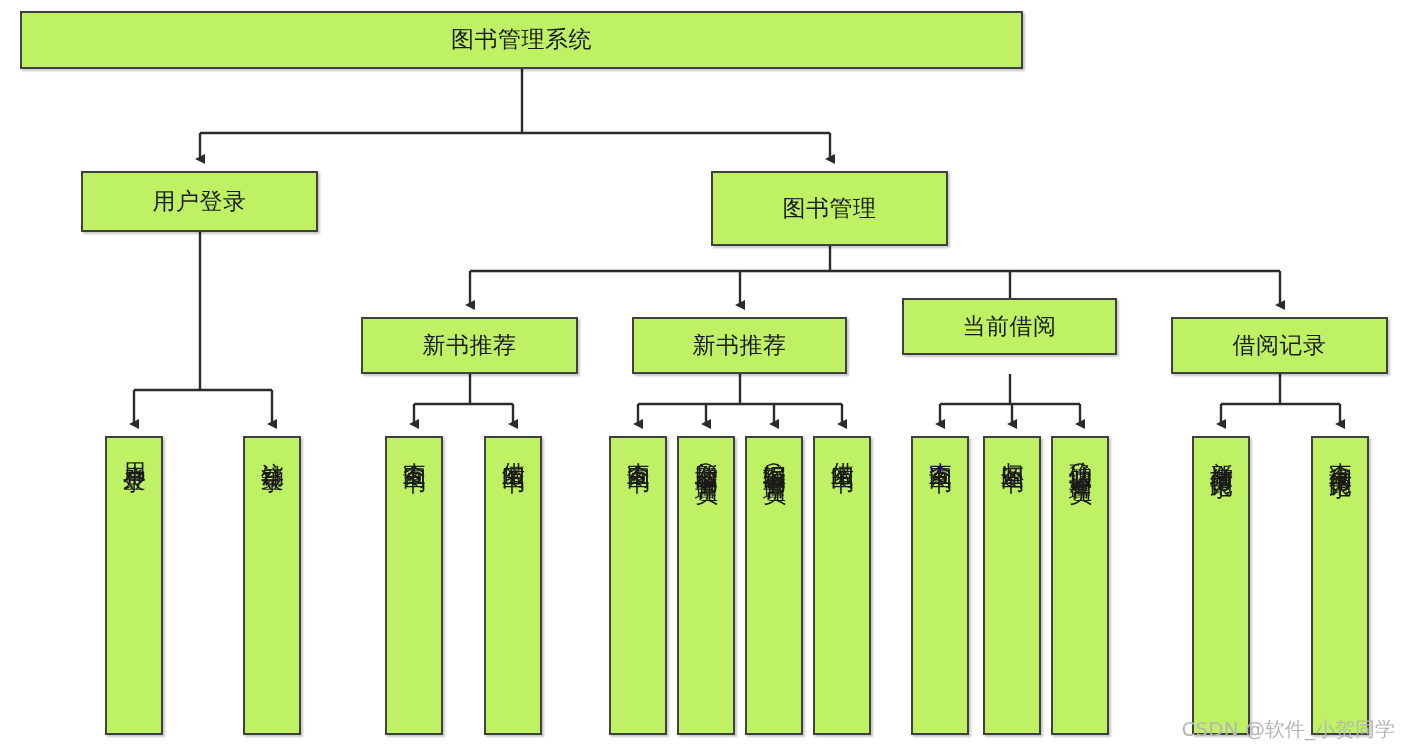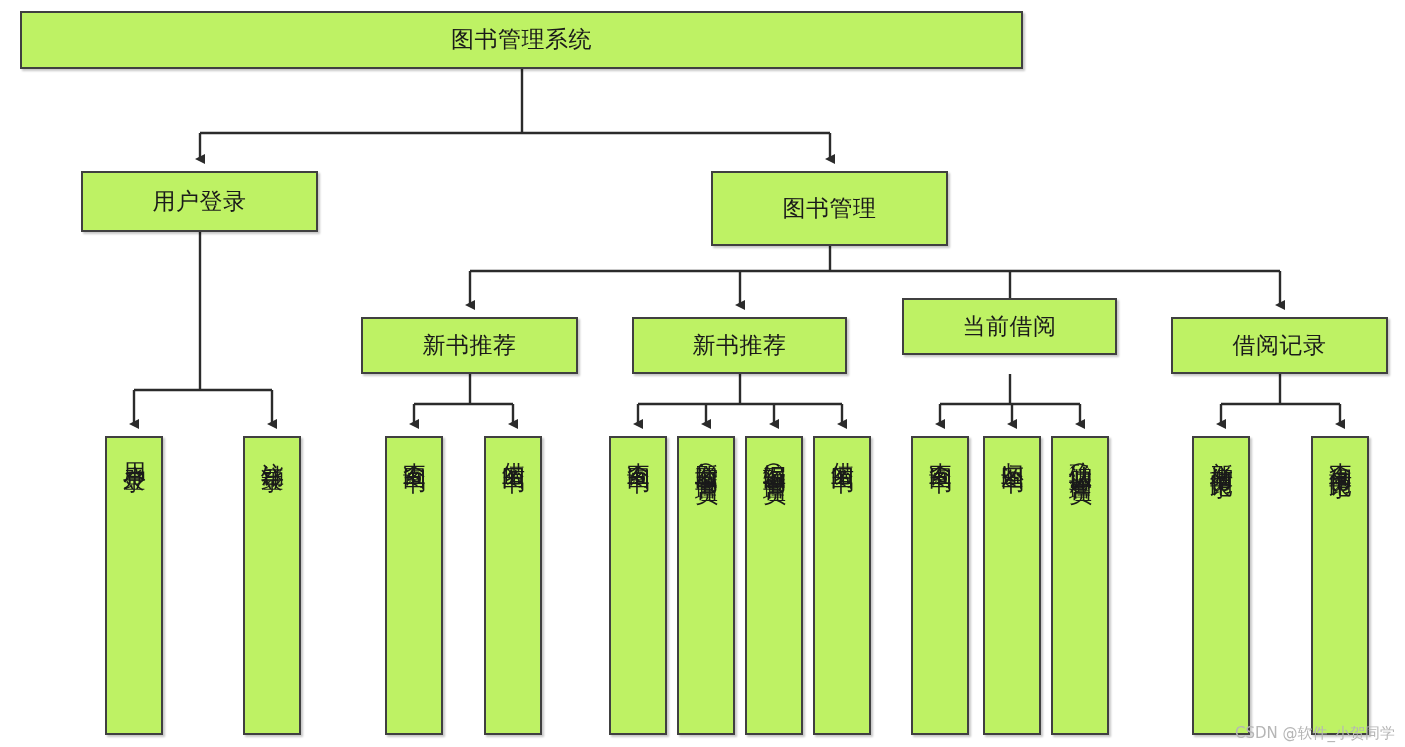--- a/index.html
+++ b/index.html
@@ -57,21 +57,21 @@
     text-orientation: upright;
     font-size: 23px;
     line-height: 1.12;
     letter-spacing: 3px;
     white-space: nowrap;
   }
   #watermark {
     position: absolute;
     right: 10px;
     bottom: 4px;
-    font-size: 15px;
+    font-size: 20px;
     color: #b6b6b6;
     white-space: nowrap;
     font-family: "DejaVu Sans", "Liberation Sans", sans-serif;
   }
 </style>
 </head>
 <body>
 
 <div id="diagram-root">
 

